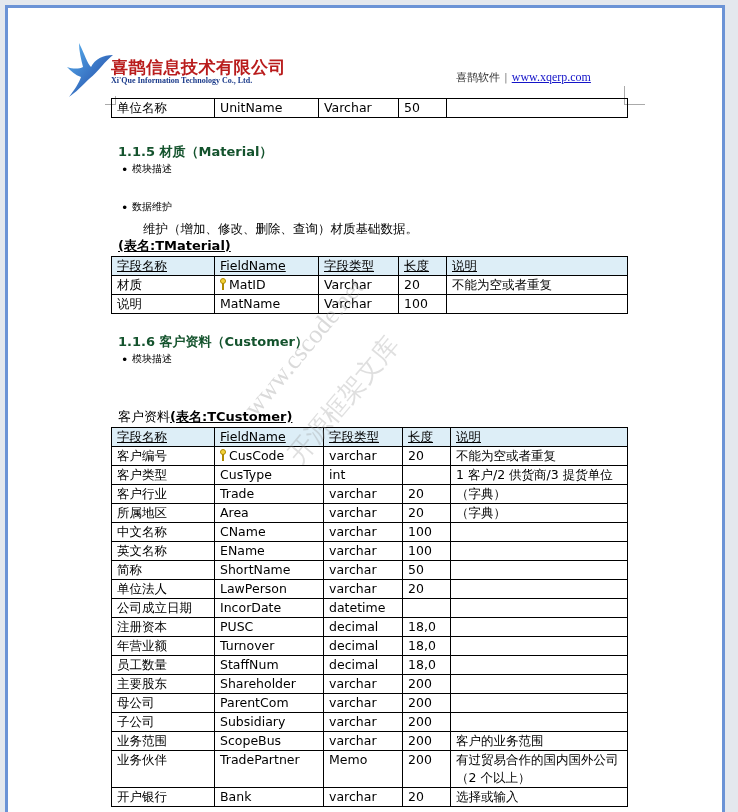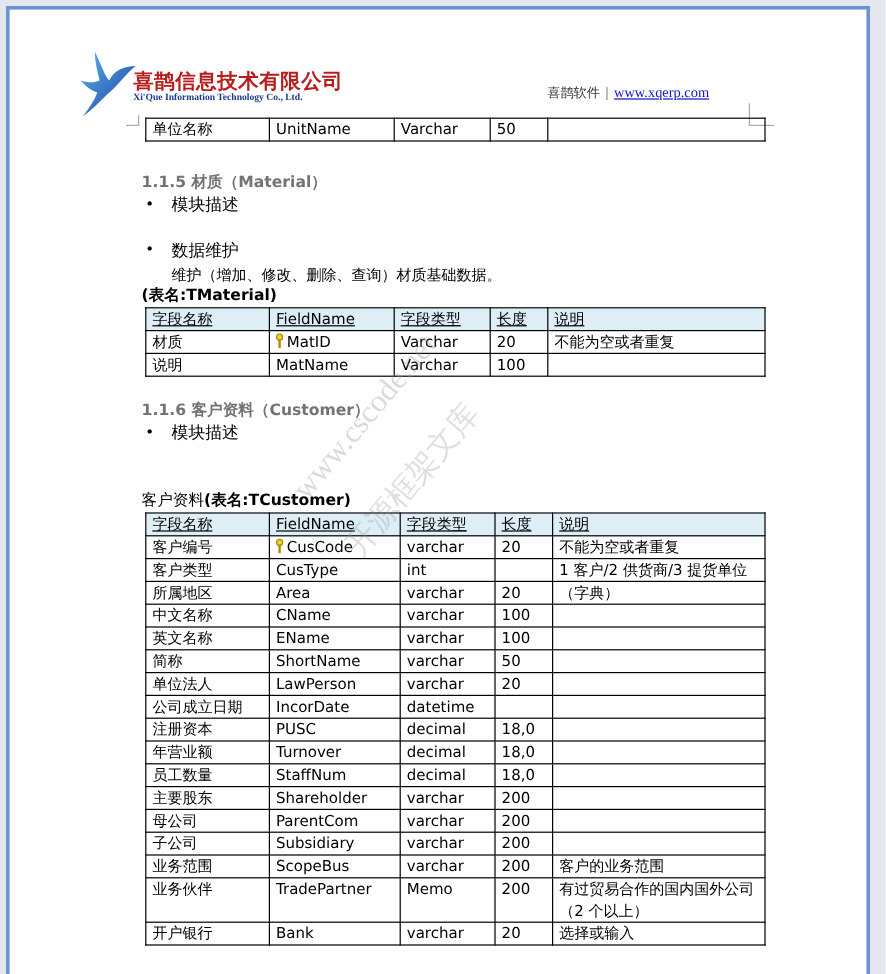--- a/index.html
+++ b/index.html
@@ -38,40 +38,40 @@
   }
   .hdr-right .sep { color: #888; margin: 0 4px; }
   .hdr-right a {
     color: #1414c8; text-decoration: underline; font-family: "Liberation Serif", serif; font-size: 12px;
   }
   .hdr-corner-l { position: absolute; left: 97px; top: 88px; width: 10px; height: 8px; border-right: 1px solid #aaa; border-bottom: 1px solid #aaa; }
   .hdr-corner-r { position: absolute; left: 616px; top: 78px; width: 20px; height: 18px; border-left: 1px solid #aaa; border-bottom: 1px solid #aaa; }
 
   
   table.dt {
-    position: absolute; left: 113px; border-collapse: collapse;
+    position: absolute; left: 103px; border-collapse: collapse;
     font-size: 12.5px; font-family: "DejaVu Sans", sans-serif;
   }
   table.dt td {
     border: 1px solid #000; padding: 0 5px; height: 18px; line-height: 18px;
     vertical-align: top; white-space: nowrap;
   }
   table.dt tr.head td { background: #ddeef7; text-decoration: underline; }
   .key { display: inline-block; width: 8px; height: 12px; position: relative; margin-right: 1px; vertical-align: -1px; }
   .key::before { content: ""; position: absolute; left: 0; top: 0; width: 6px; height: 6px; border: 1px solid #b08a00; border-radius: 50%; background: #f3d23a; box-sizing: border-box; }
   .key::after { content: ""; position: absolute; left: 2px; top: 5px; width: 2px; height: 7px; background: #b08a00; }
 
   .sec-title {
-    position: absolute; left: 110px; font-size: 13px; font-weight: bold; color: #737373;
+    position: absolute; left: 110px; font-size: 13px; font-weight: bold; color: #14532d;
   }
   .bullet { position: absolute; left: 113px; font-size: 12.5px; }
-  .bullet-text { position: absolute; left: 135px; font-size: 14px; }
+  .bullet-text { position: absolute; left: 124px; font-size: 10px; }
   .body-text { position: absolute; left: 135px; font-size: 12.5px; margin-top: 40px; }
   .tbl-caption { position: absolute; left: 110px; font-size: 13px; }
-  .tbl-caption b { font-weight: bold; }
+  .tbl-caption b { font-weight: bold; text-decoration: underline; }
 
   .watermark {
     position: absolute; left: 230px; top: 395px;
     transform: rotate(-50deg); transform-origin: left top;
     color: rgba(150,150,150,0.35); font-size: 26px; white-space: nowrap; pointer-events: none;
     font-family: "Liberation Serif", serif;
   }
   .watermark2 {
     position: absolute; left: 272px; top: 440px;
     transform: rotate(-50deg); transform-origin: left top;
@@ -190,20 +190,27 @@
       <td>不能为空或者重复</td>
     </tr>
     <tr>
             <td>客户类型</td>
             <td>CusType</td>
             <td>int</td>
             <td></td>
             <td>1 客户/2 供货商/3 提货单位</td>
           </tr>
     <tr>
+            <td>客户行业</td>
+            <td>Trade</td>
+            <td>varchar</td>
+            <td>20</td>
+            <td>（字典）</td>
+          </tr>
+    <tr>
             <td>所属地区</td>
             <td>Area</td>
             <td>varchar</td>
             <td>20</td>
             <td>（字典）</td>
           </tr>
     <tr>
             <td>中文名称</td>
             <td>CName</td>
             <td>varchar</td>

